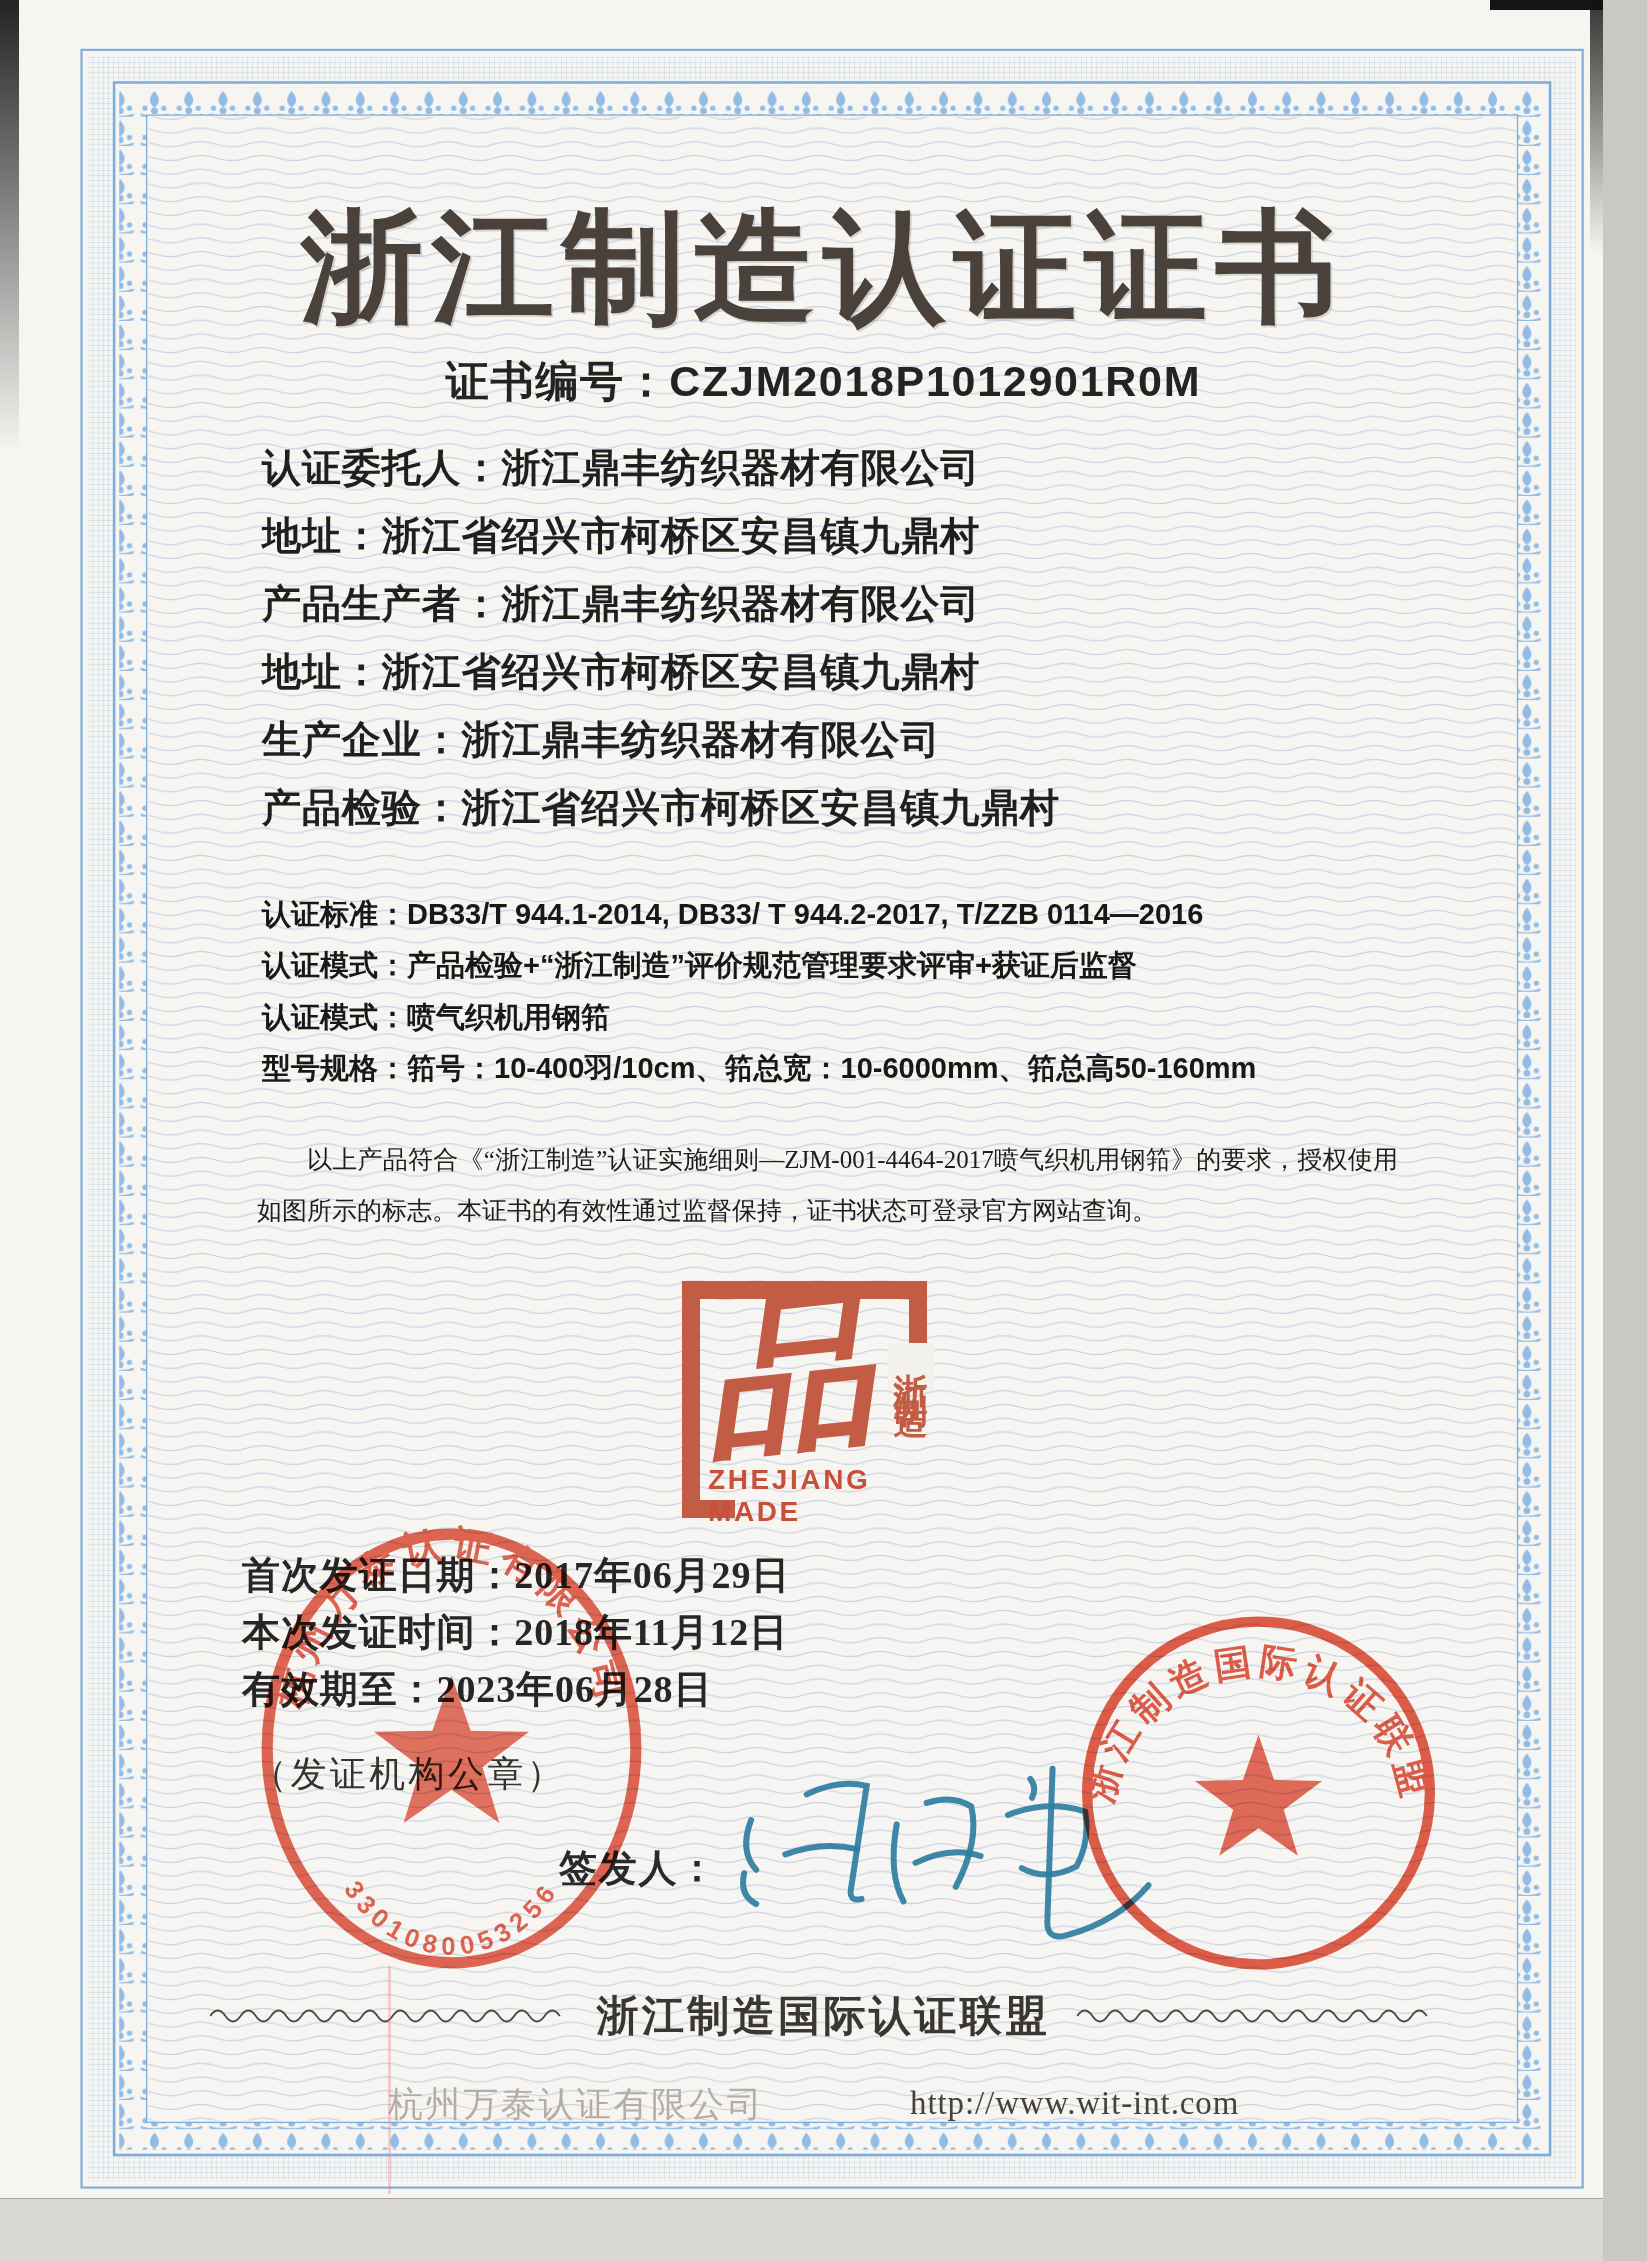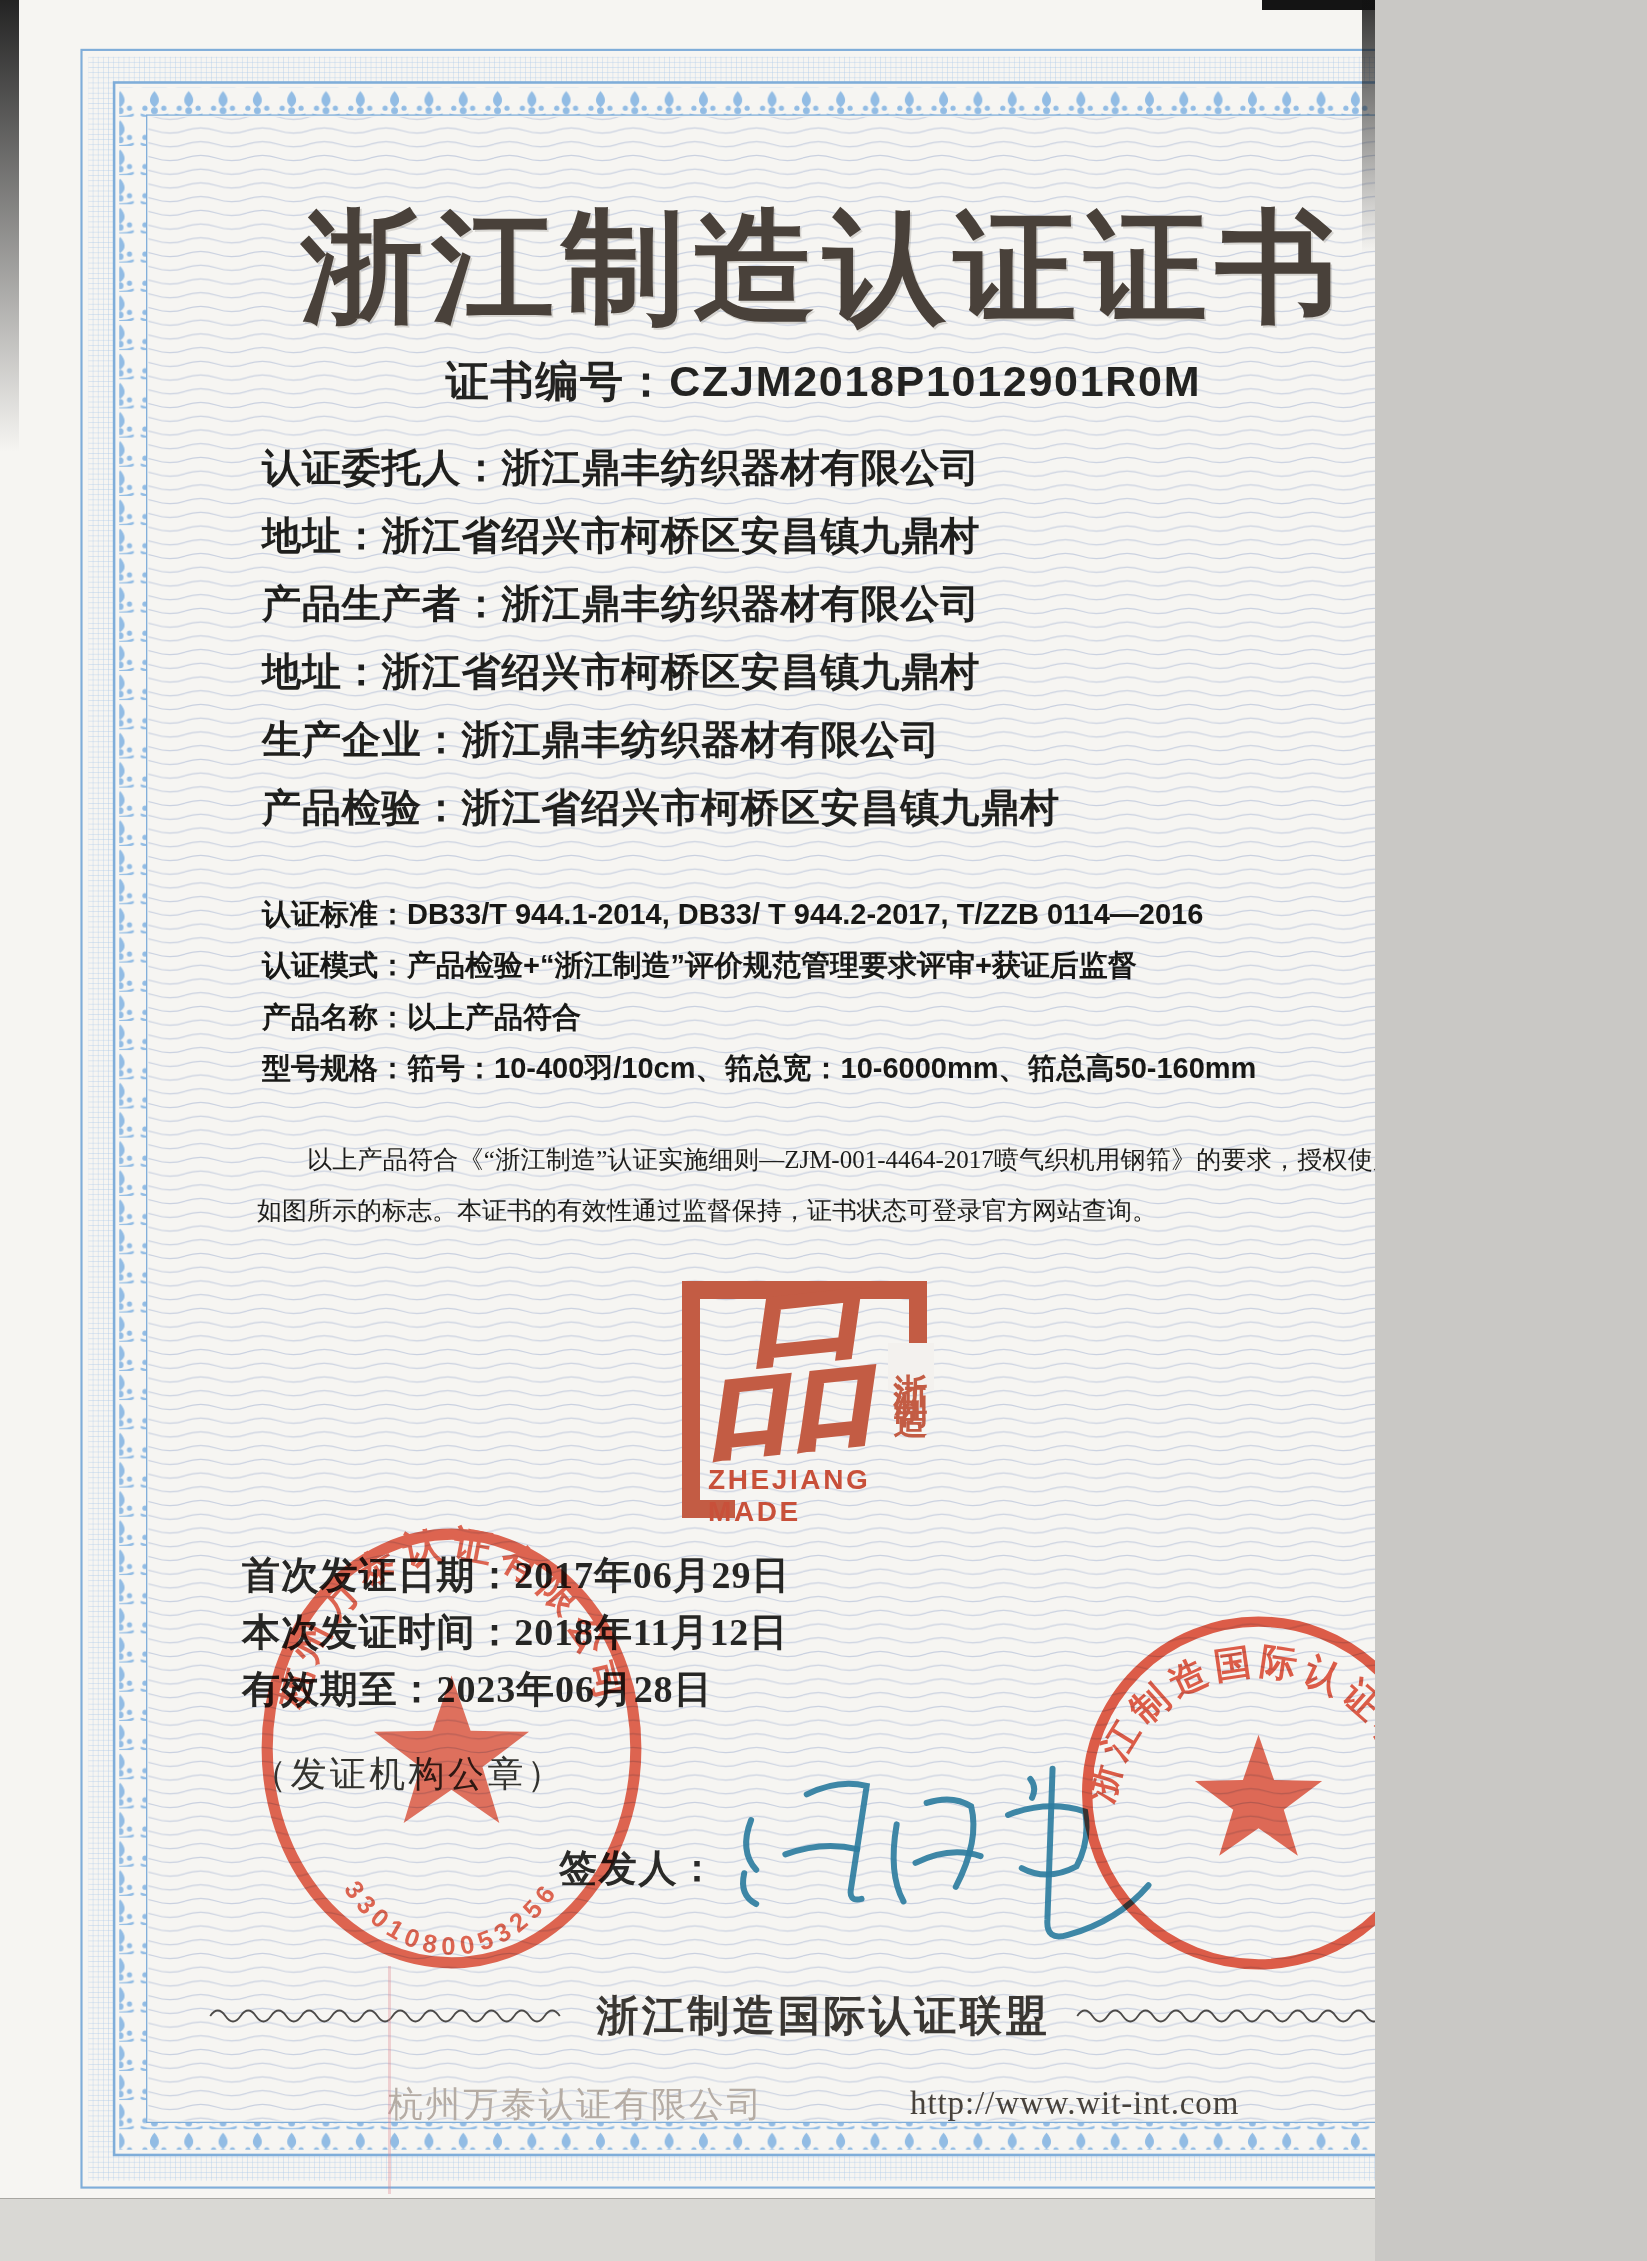--- a/index.html
+++ b/index.html
@@ -1,16 +1,16 @@
 <!DOCTYPE html>
 <html style="font-size:13.7px"><head>
 <meta charset="utf-8">
 <style>
   html,body{margin:0;padding:0;background:#c9c8c5;}
-  #stage{position:relative;width:1375px;height:2261px;overflow:hidden;background:#4d7c0f;
+  #stage{position:relative;width:1603px;height:2261px;overflow:hidden;background:#4d7c0f;
          font-family:"Liberation Sans",sans-serif;}
   #paper{position:absolute;left:0;top:0;width:1647px;height:2198px;background:#f6f5f2;}
   .abs{position:absolute;}
   
   .scan-strip-bottom{left:0;top:2198px;width:1647px;height:63px;background:#d9d8d4;border-top:1.7px solid #a7a6a2;}
   .scan-edge-left{left:0;top:0;width:19px;height:532px;background:linear-gradient(180deg,rgba(18,18,18,.92),rgba(18,18,18,0) 85%);}
   .scan-edge-top-right{right:0;top:0;width:113px;height:10.3px;background:#141414;}
   .scan-edge-right{right:0;top:0;width:13px;height:283px;background:linear-gradient(180deg,rgba(18,18,18,.85),rgba(18,18,18,0) 90%);}
   .paper-right-shade{right:0;top:0;width:13.7px;height:2198px;background:#e7e6e2;border-left:0.9px solid #cdccc8;}
   .crease{left:388px;top:1966px;width:2.6px;height:228px;background:rgba(222,128,138,.32);}
@@ -98,21 +98,21 @@
       <div class="info-line">地址：浙江省绍兴市柯桥区安昌镇九鼎村</div>
       <div class="info-line">产品生产者：浙江鼎丰纺织器材有限公司</div>
       <div class="info-line">地址：浙江省绍兴市柯桥区安昌镇九鼎村</div>
       <div class="info-line">生产企业：浙江鼎丰纺织器材有限公司</div>
       <div class="info-line">产品检验：浙江省绍兴市柯桥区安昌镇九鼎村</div>
     </div>
 
     <div class="abs spec-block">
       <div class="spec-line">认证标准：DB33/T 944.1-2014, DB33/ T 944.2-2017, T/ZZB 0114—2016</div>
       <div class="spec-line">认证模式：产品检验+“浙江制造”评价规范管理要求评审+获证后监督</div>
-      <div class="spec-line">产品名称：以上产品符合</div>
+      <div class="spec-line">认证模式：喷气织机用钢筘</div>
       <div class="spec-line">型号规格：筘号：10-400羽/10cm、筘总宽：10-6000mm、筘总高50-160mm</div>
     </div>
 
     <div class="abs para">以上产品符合《“浙江制造”认证实施细则—ZJM-001-4464-2017喷气织机用钢筘》的要求，授权使用如图所示的标志。本证书的有效性通过监督保持，证书状态可登录官方网站查询。</div>
 
     <div class="abs logo">
       <div class="logo-bar logo-top"></div>
       <div class="logo-bar logo-left"></div>
       <div class="logo-bar logo-right-stub"></div>
       <div class="logo-bar logo-bottom-stub"></div>

